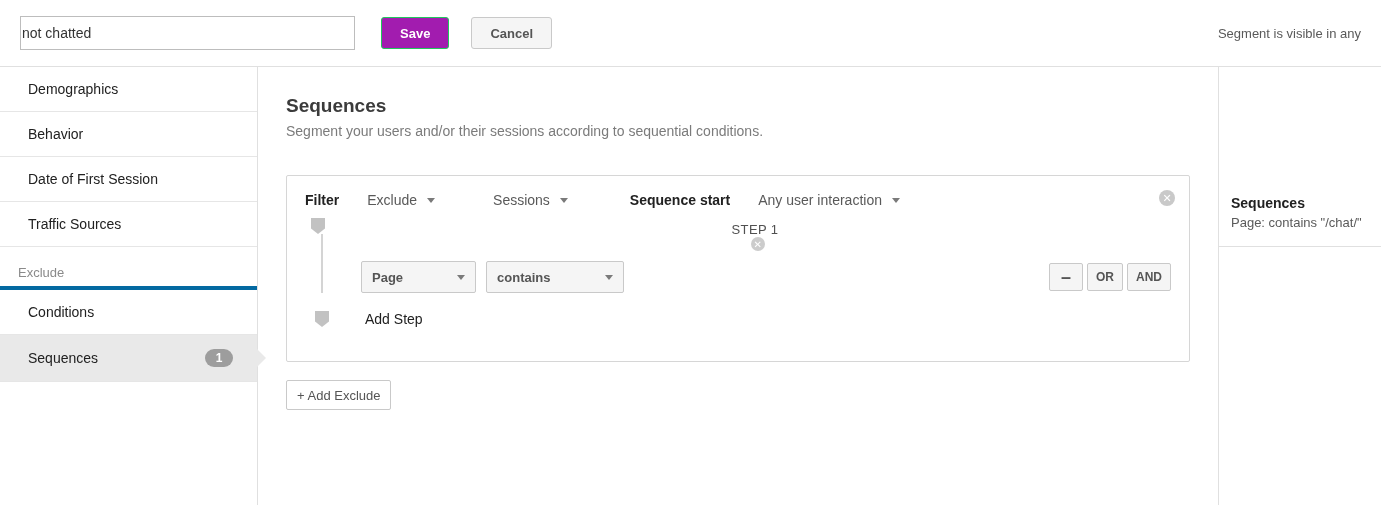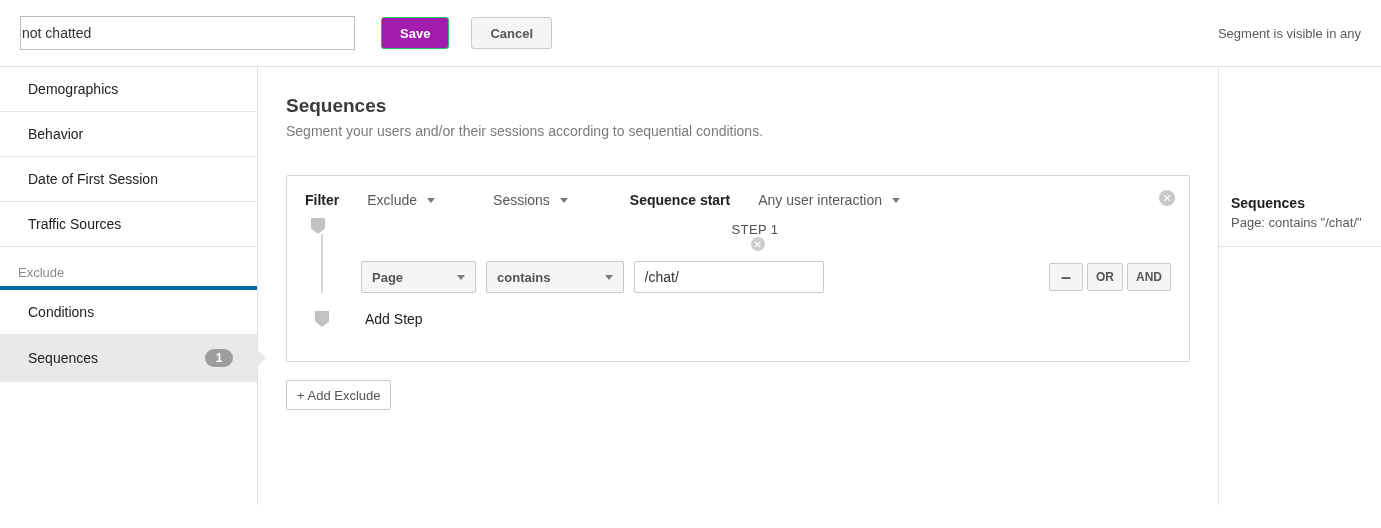--- a/index.html
+++ b/index.html
@@ -258,21 +258,20 @@
 
               <div class="cond-row">
                 <span class="chip">
                   <span>Page</span>
                   <span class="caret"></span>
                 </span>
                 <span class="chip">
                   <span>contains</span>
                   <span class="caret"></span>
                 </span>
-                <input class="value-input" type="text" value="/chat/" style="">
                 <div class="cond-ops">
                   <span class="op-btn op-minus">–</span>
                   <span class="op-btn">OR</span>
                   <span class="op-btn">AND</span>
                 </div>
               </div>
             </div>
           </div>
 
           <div class="add-step-row">

